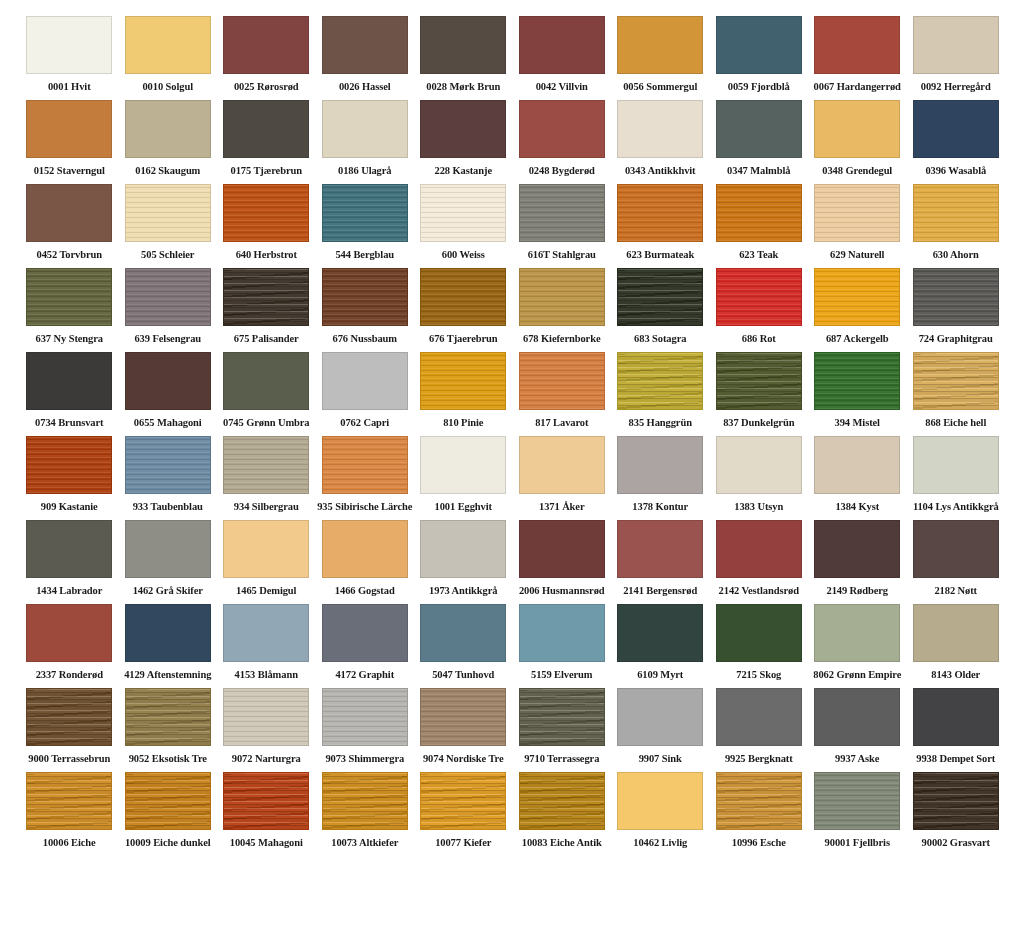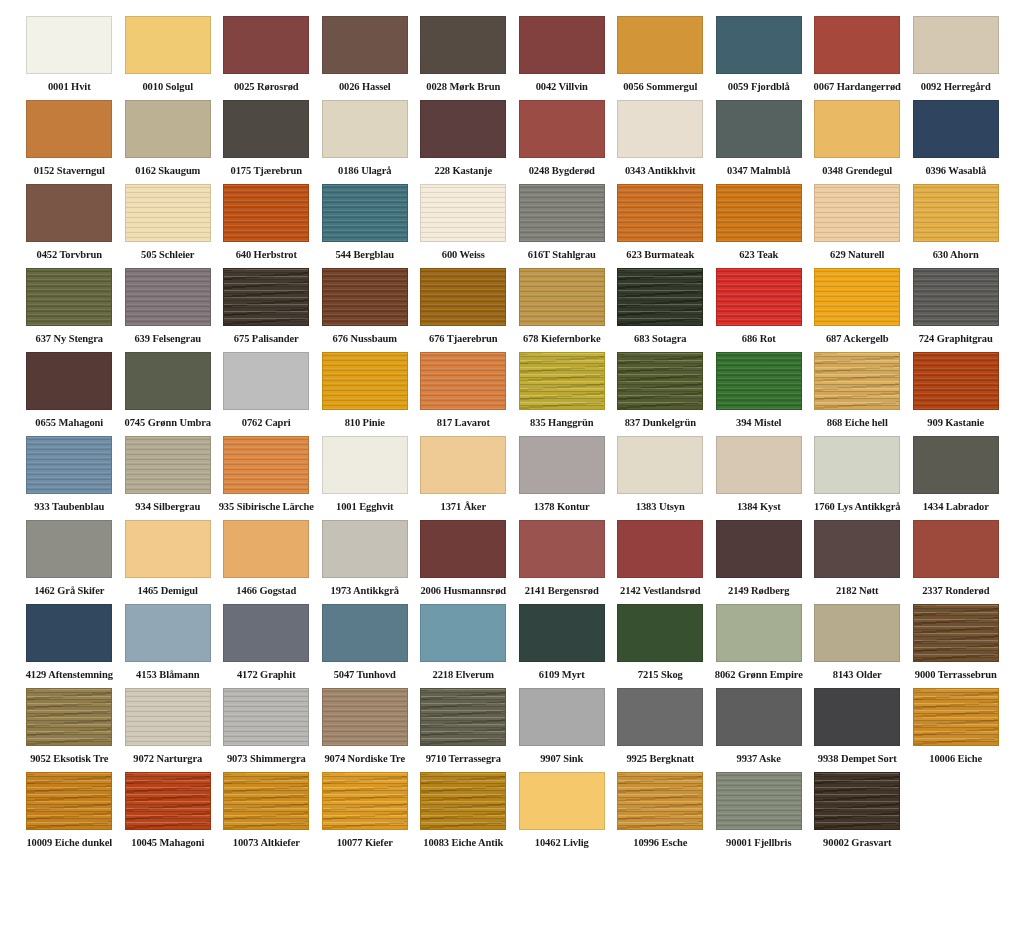--- a/index.html
+++ b/index.html
@@ -245,20 +245,24 @@
     </div>
     <div class="swatch-cell">
       <div class="swatch-chip grain" style="background-color: rgb(236, 163, 18);"></div>
       <div class="swatch-label">687 Ackergelb</div>
     </div>
     <div class="swatch-cell">
       <div class="swatch-chip grain" style="background-color: rgb(86, 85, 82);"></div>
       <div class="swatch-label">724 Graphitgrau</div>
     </div>
     <div class="swatch-cell">
+      <div class="swatch-chip" style="background-color: rgb(60, 58, 57);"></div>
+      <div class="swatch-label">0734 Brunsvart</div>
+    </div>
+    <div class="swatch-cell">
       <div class="swatch-chip" style="background-color: rgb(86, 58, 53);"></div>
       <div class="swatch-label">0655 Mahagoni</div>
     </div>
     <div class="swatch-cell">
       <div class="swatch-chip" style="background-color: rgb(90, 94, 77);"></div>
       <div class="swatch-label">0745 Grønn Umbra</div>
     </div>
     <div class="swatch-cell">
       <div class="swatch-chip" style="background-color: rgb(189, 189, 189);"></div>
       <div class="swatch-label">0762 Capri</div>
@@ -318,21 +322,21 @@
     <div class="swatch-cell">
       <div class="swatch-chip" style="background-color: rgb(226, 218, 200);"></div>
       <div class="swatch-label">1383 Utsyn</div>
     </div>
     <div class="swatch-cell">
       <div class="swatch-chip" style="background-color: rgb(215, 200, 179);"></div>
       <div class="swatch-label">1384 Kyst</div>
     </div>
     <div class="swatch-cell">
       <div class="swatch-chip" style="background-color: rgb(210, 212, 197);"></div>
-      <div class="swatch-label">1760 Lys Antikkgrå</div>
+      <div class="swatch-label">1104 Lys Antikkgrå</div>
     </div>
     <div class="swatch-cell">
       <div class="swatch-chip" style="background-color: rgb(92, 91, 81);"></div>
       <div class="swatch-label">1434 Labrador</div>
     </div>
     <div class="swatch-cell">
       <div class="swatch-chip" style="background-color: rgb(142, 141, 134);"></div>
       <div class="swatch-label">1462 Grå Skifer</div>
     </div>
     <div class="swatch-cell">
@@ -382,21 +386,21 @@
     <div class="swatch-cell">
       <div class="swatch-chip" style="background-color: rgb(106, 110, 121);"></div>
       <div class="swatch-label">4172 Graphit</div>
     </div>
     <div class="swatch-cell">
       <div class="swatch-chip" style="background-color: rgb(91, 123, 138);"></div>
       <div class="swatch-label">5047 Tunhovd</div>
     </div>
     <div class="swatch-cell">
       <div class="swatch-chip" style="background-color: rgb(110, 154, 170);"></div>
-      <div class="swatch-label">2218 Elverum</div>
+      <div class="swatch-label">5159 Elverum</div>
     </div>
     <div class="swatch-cell">
       <div class="swatch-chip" style="background-color: rgb(50, 68, 63);"></div>
       <div class="swatch-label">6109 Myrt</div>
     </div>
     <div class="swatch-cell">
       <div class="swatch-chip" style="background-color: rgb(55, 80, 47);"></div>
       <div class="swatch-label">7215 Skog</div>
     </div>
     <div class="swatch-cell">

